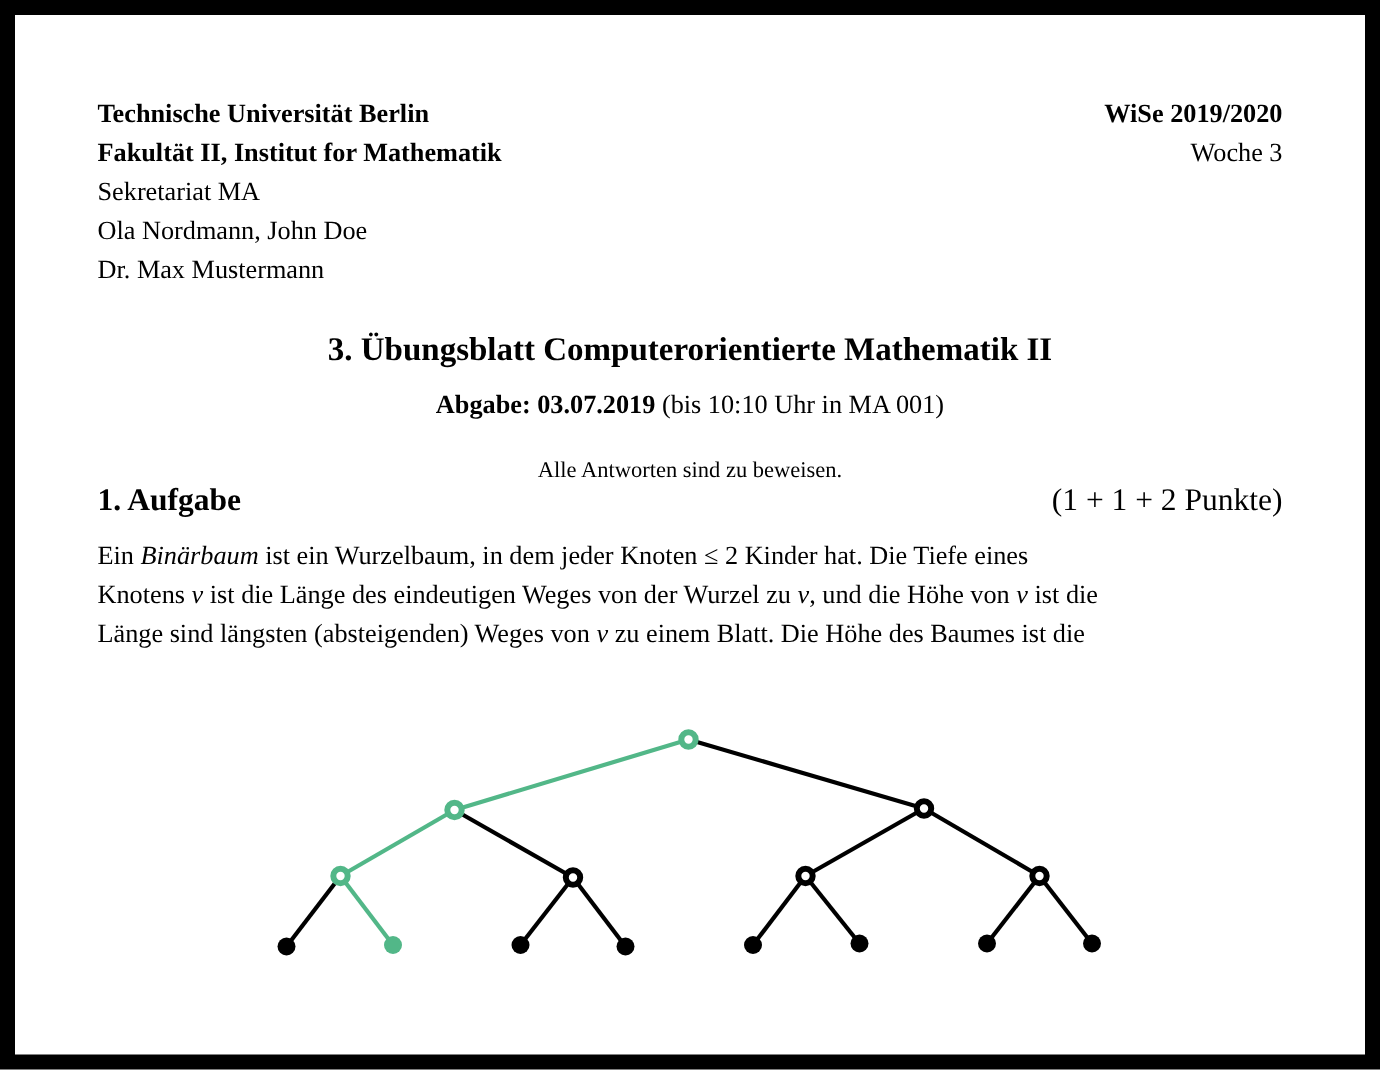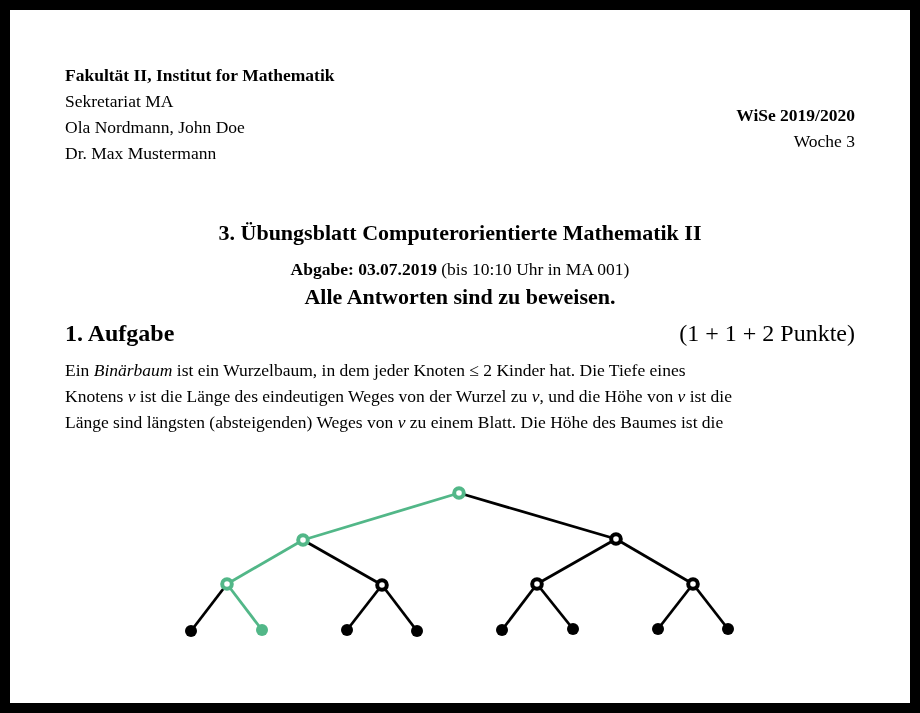--- a/index.html
+++ b/index.html
@@ -13,59 +13,60 @@
   .page {
     position: absolute;
     left: 10px; top: 10px;
     width: 900px; height: 693px;
     background: #ffffff;
     color: #000000;
     overflow: hidden;
   }
   .hblock { position: absolute; top: 52px; font-size: 17.5px; line-height: 26px; }
   .hleft  { left: 55px; text-align: left; }
-  .hright { right: 55px; text-align: right; margin-top: 40px; }
+  .hright { right: 55px; text-align: right; }
   .b { font-weight: bold; }
   .i { font-style: italic; margin-top: 28px; }
   .title {
     position: absolute; left: 0; right: 0; top: 208px;
     text-align: center;
     font-size: 22px; font-weight: bold; line-height: 30px;
   }
   .submission {
     position: absolute; left: 0; right: 0; top: 246px;
     text-align: center;
     font-size: 17.5px; line-height: 26px;
   }
   .note {
-    position: absolute; left: 0; right: 0; top: 274px;
+    position: absolute; left: 0; right: 0; top: 291px;
     text-align: center;
-    font-size: 22px; font-weight: bold; line-height: 26px;
+    font-size: 15px; font-weight: normal; line-height: 26px;
   }
   .exercise-row {
     position: absolute; left: 55px; right: 55px; top: 310px;
     display: flex; justify-content: space-between; align-items: baseline;
-    font-size: 24px; line-height: 26px;
+    font-size: 21px; line-height: 26px;
   }
   .exercise-row .heading { font-weight: bold; }
   .paragraph {
     position: absolute; left: 55px; top: 347px; width: 805px;
     font-size: 17.5px; line-height: 26px;
   }
   .tree-svg {
     position: absolute; left: 140px; top: 460px;
   }
 </style>
 </head>
 <body>
 
 <div class="frame">
   <div class="page">
 
     <div class="hblock hleft">
+        <div class="b">Technische Universität Berlin</div>
         <div class="b">Fakultät II, Institut for Mathematik</div>
         <div>Sekretariat MA</div>
         <div>Ola Nordmann, John Doe</div>
         <div>Dr. Max Mustermann</div>
       </div>
     <div class="hblock hright">
         <div class="b">WiSe 2019/2020</div>
         <div>Woche 3</div>
       </div>
 

